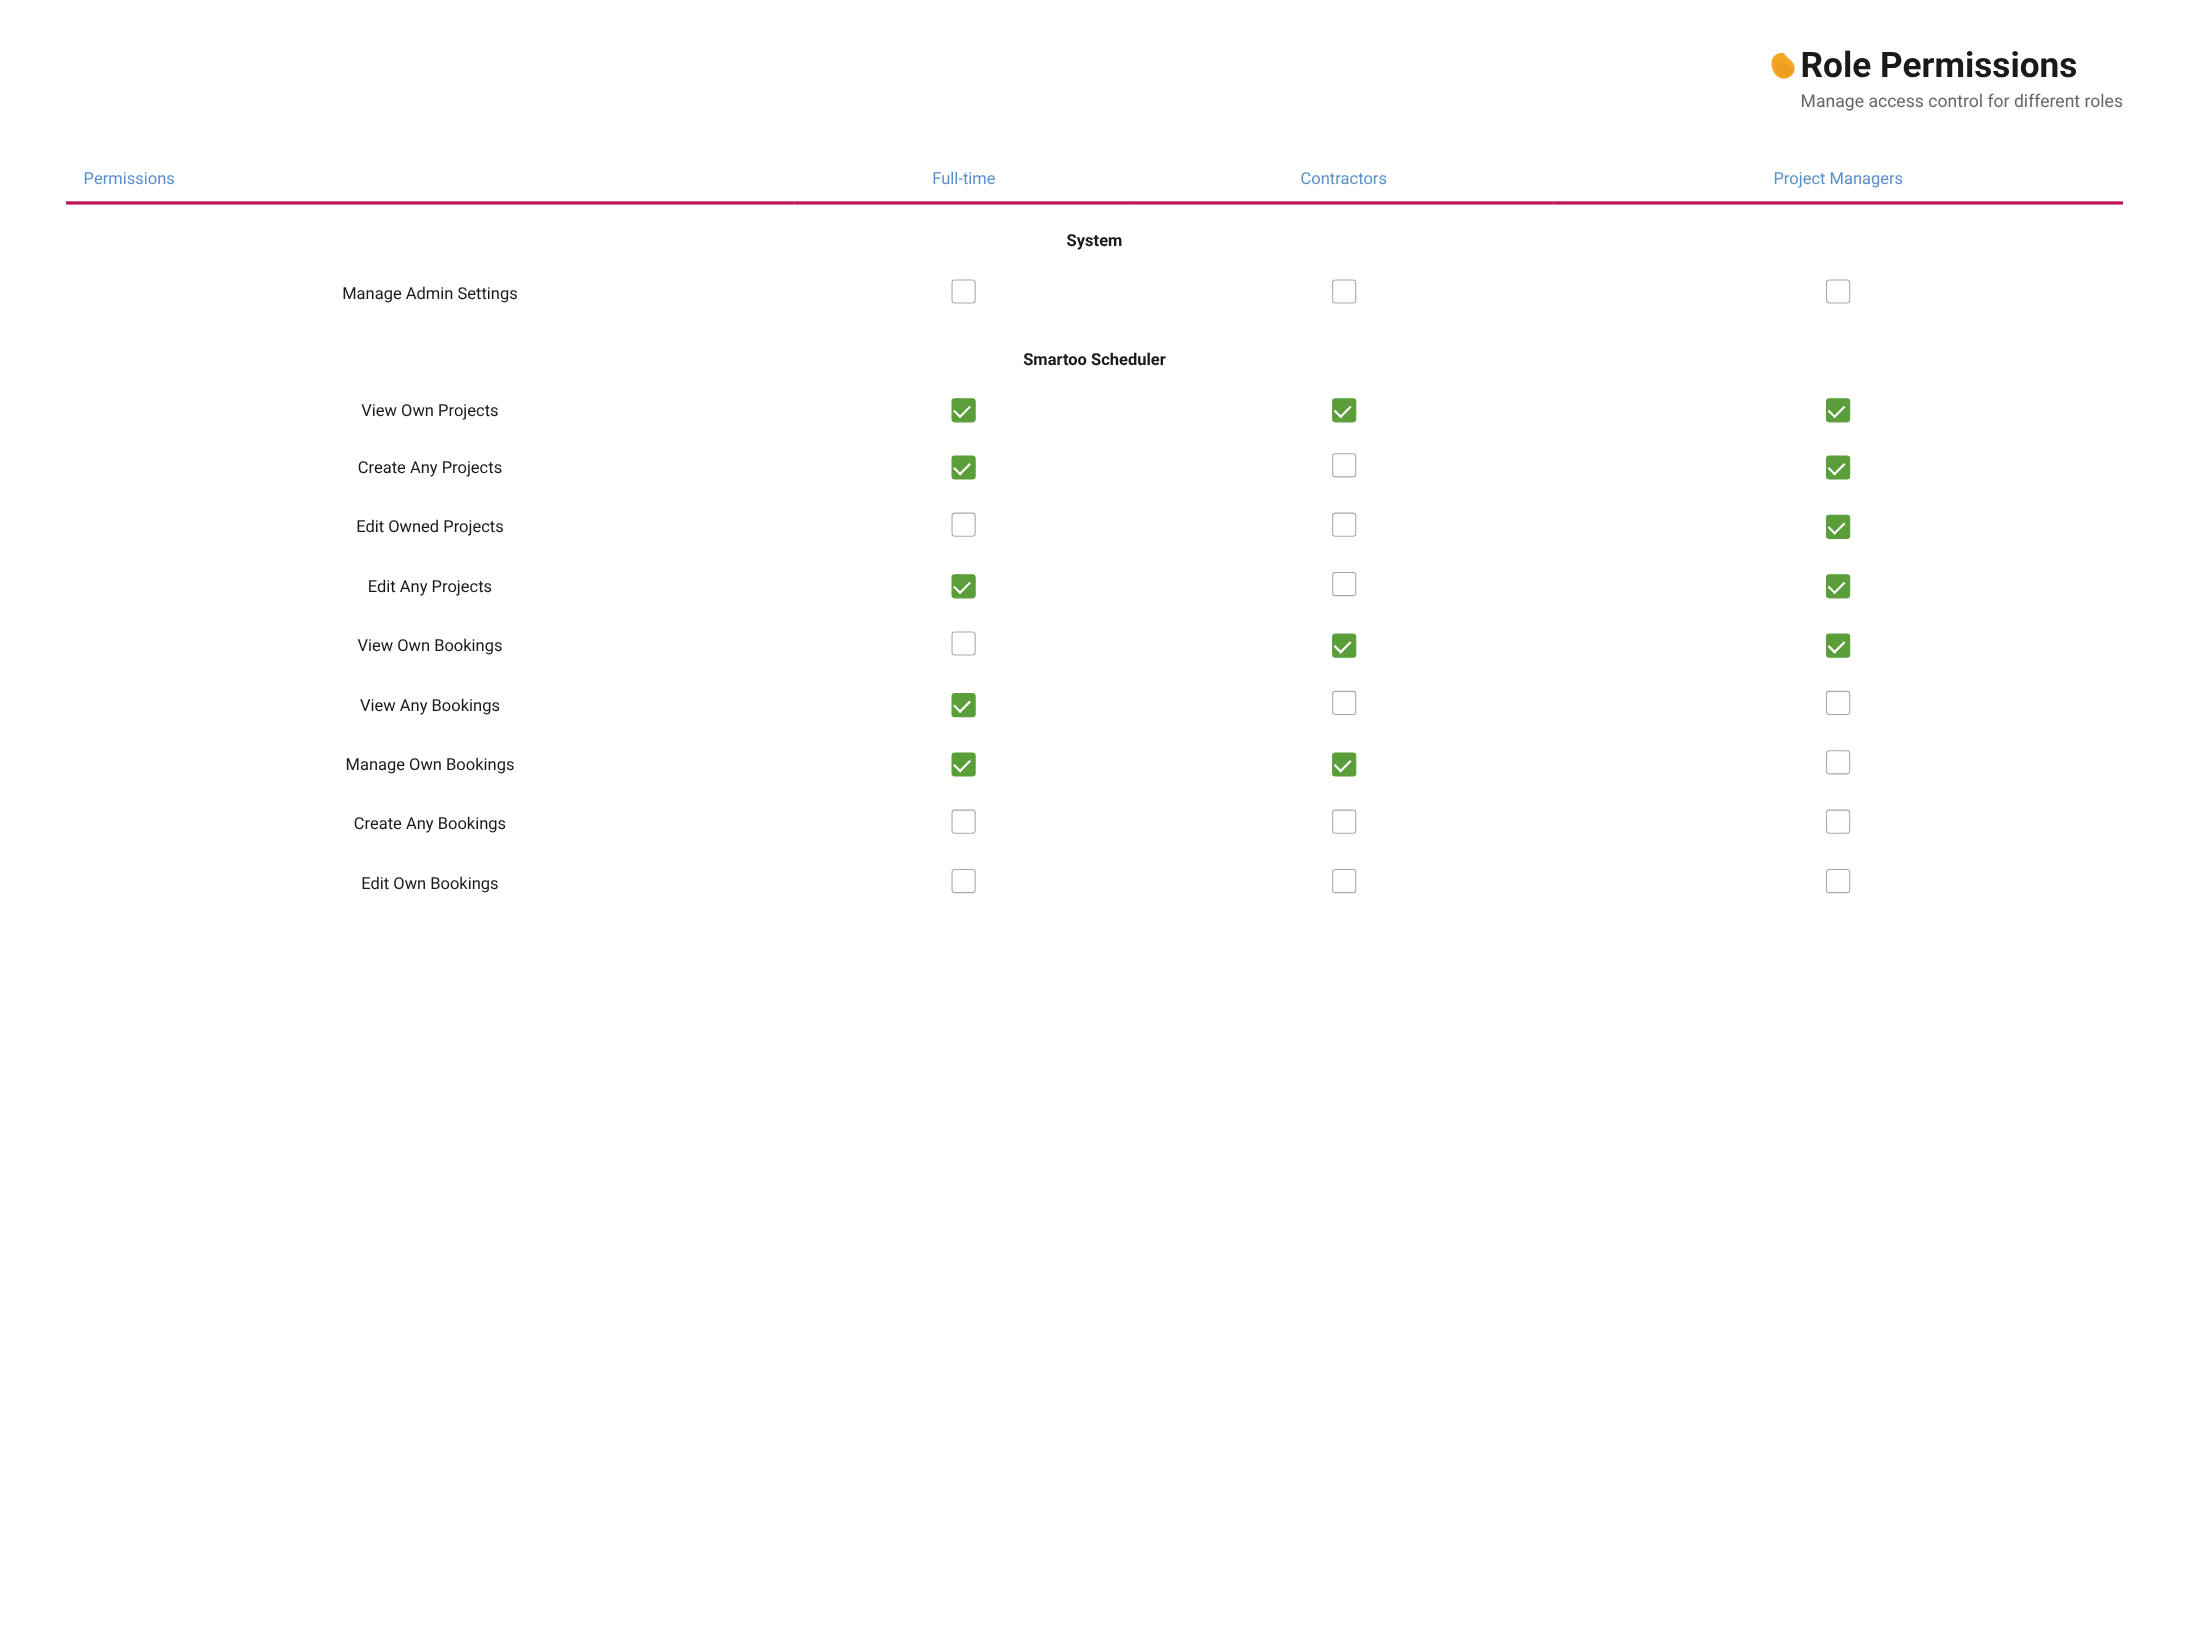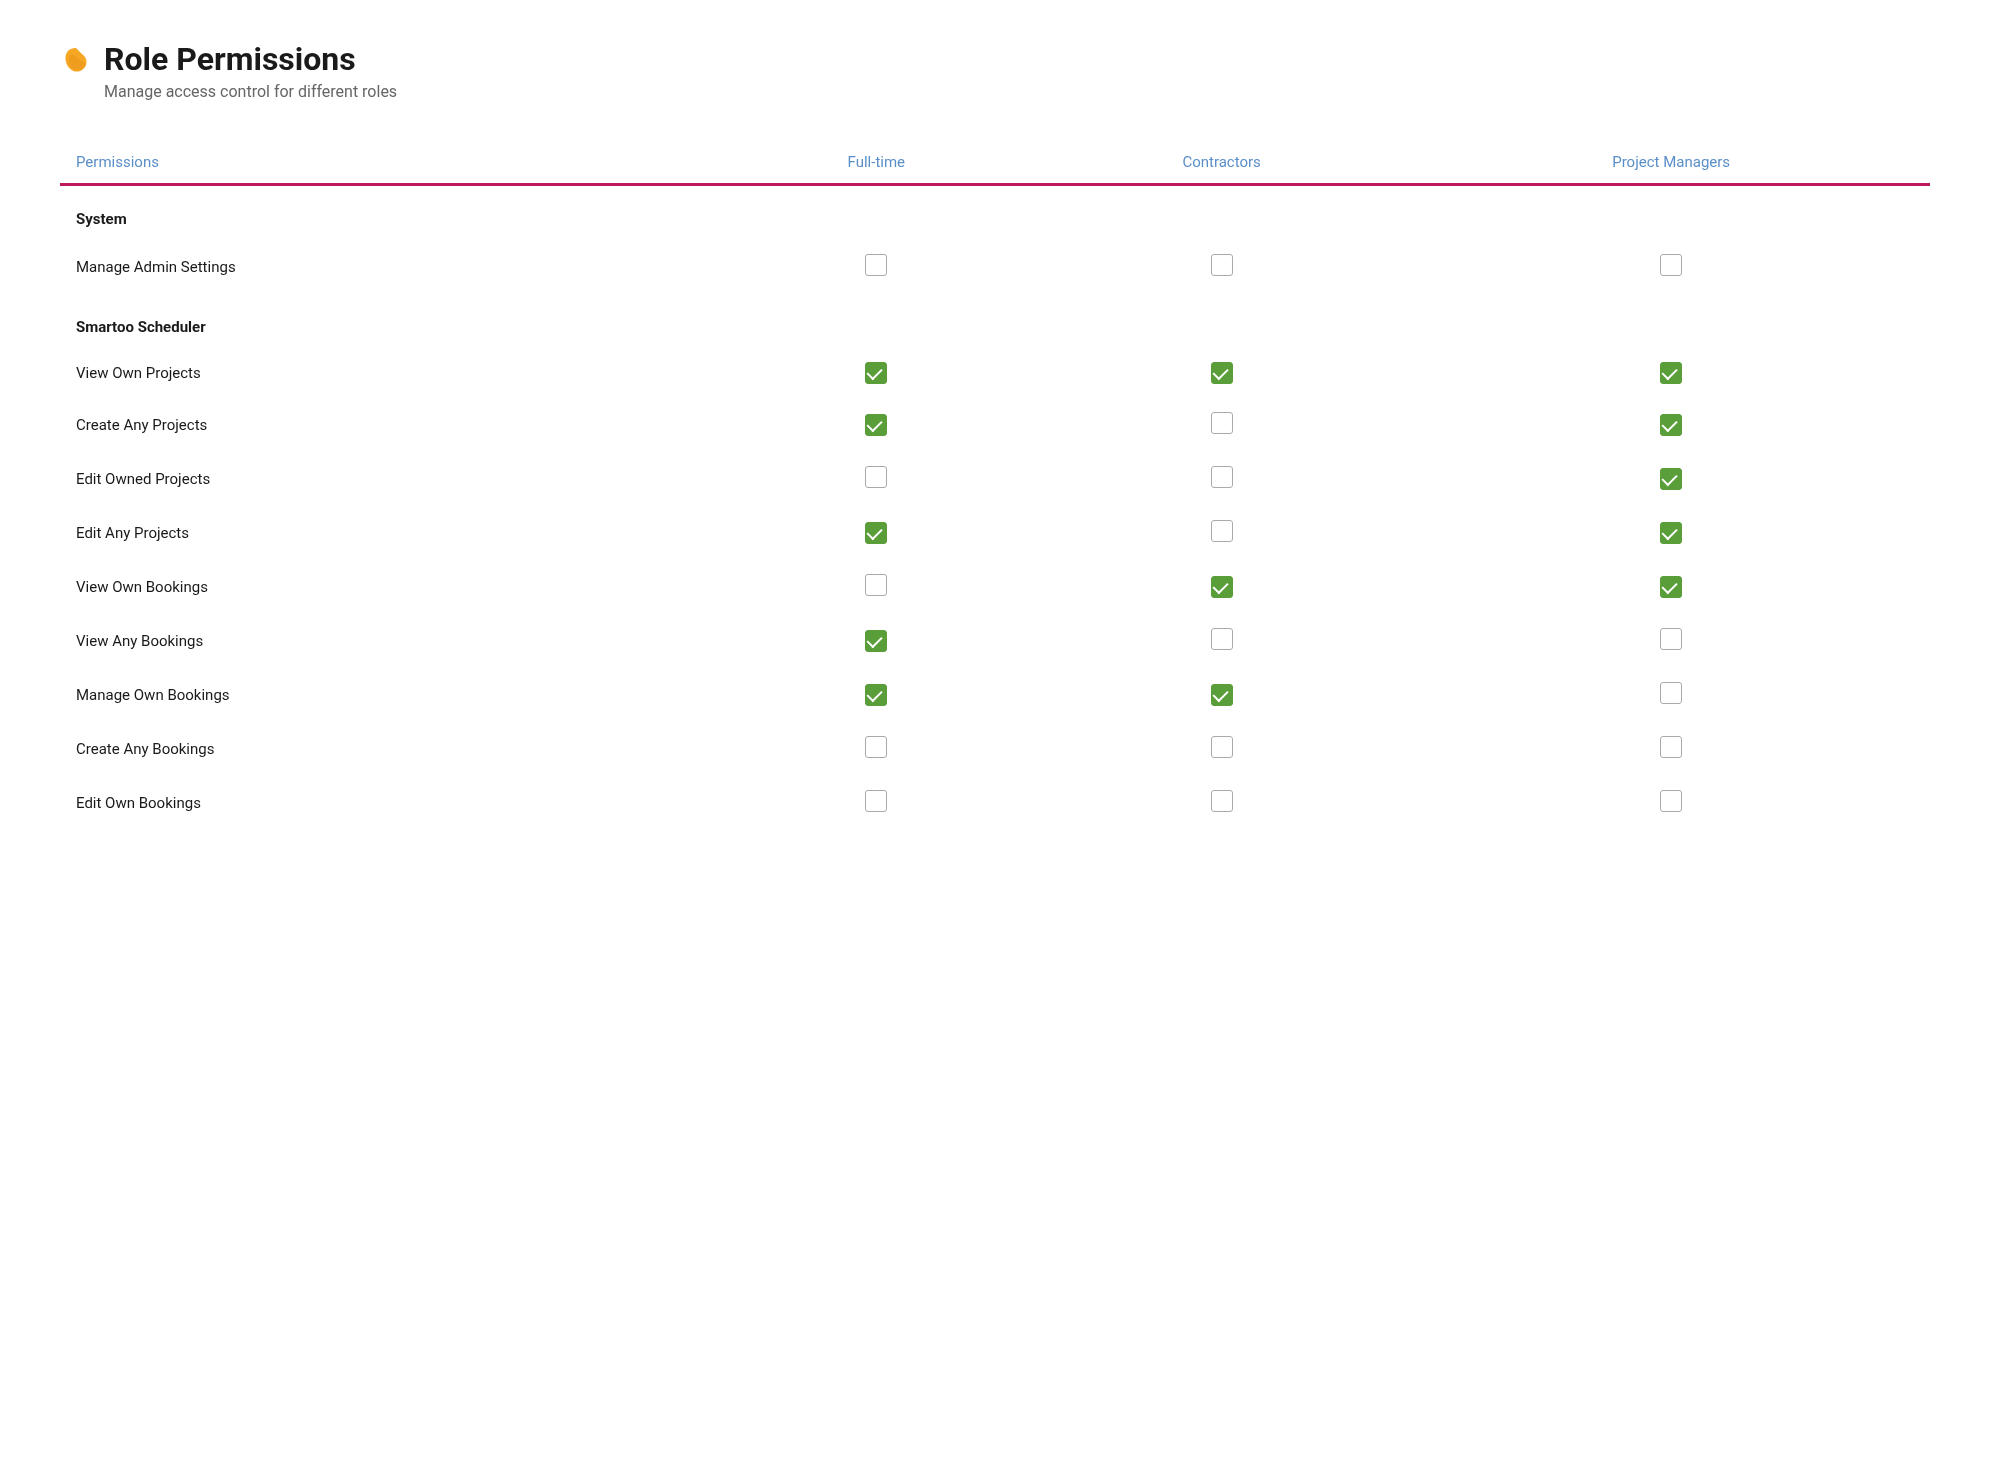--- a/index.html
+++ b/index.html
@@ -12,22 +12,22 @@
       font-family: -apple-system, BlinkMacSystemFont, 'Segoe UI', Roboto, sans-serif;
       background: #ffffff;
       color: #1a1a1a;
       padding: 40px 60px;
       font-size: 16px;
     }
 
     .page-header {
       display: flex;
       align-items: flex-start;
-      gap: 12px;
       margin-bottom: 8px;
+      justify-content: flex-end;
     }
 
     .logo-icon {
       width: 32px;
       height: 32px;
       margin-top: 4px;
       flex-shrink: 0;
     }
 
     .header-text h1 {
@@ -59,20 +59,21 @@
     }
 
     .permissions-table thead tr th:first-child {
       text-align: left;
       color: #5b8fc9;
     }
 
     .permissions-table tbody tr td {
       padding: 14px 16px;
       vertical-align: middle;
+      text-align: center;
     }
 
     .permissions-table tbody tr td:first-child {
       font-size: 15px;
       color: #1a1a1a;
     }
 
     .permissions-table tbody tr td:not(:first-child) {
       text-align: center;
     }

